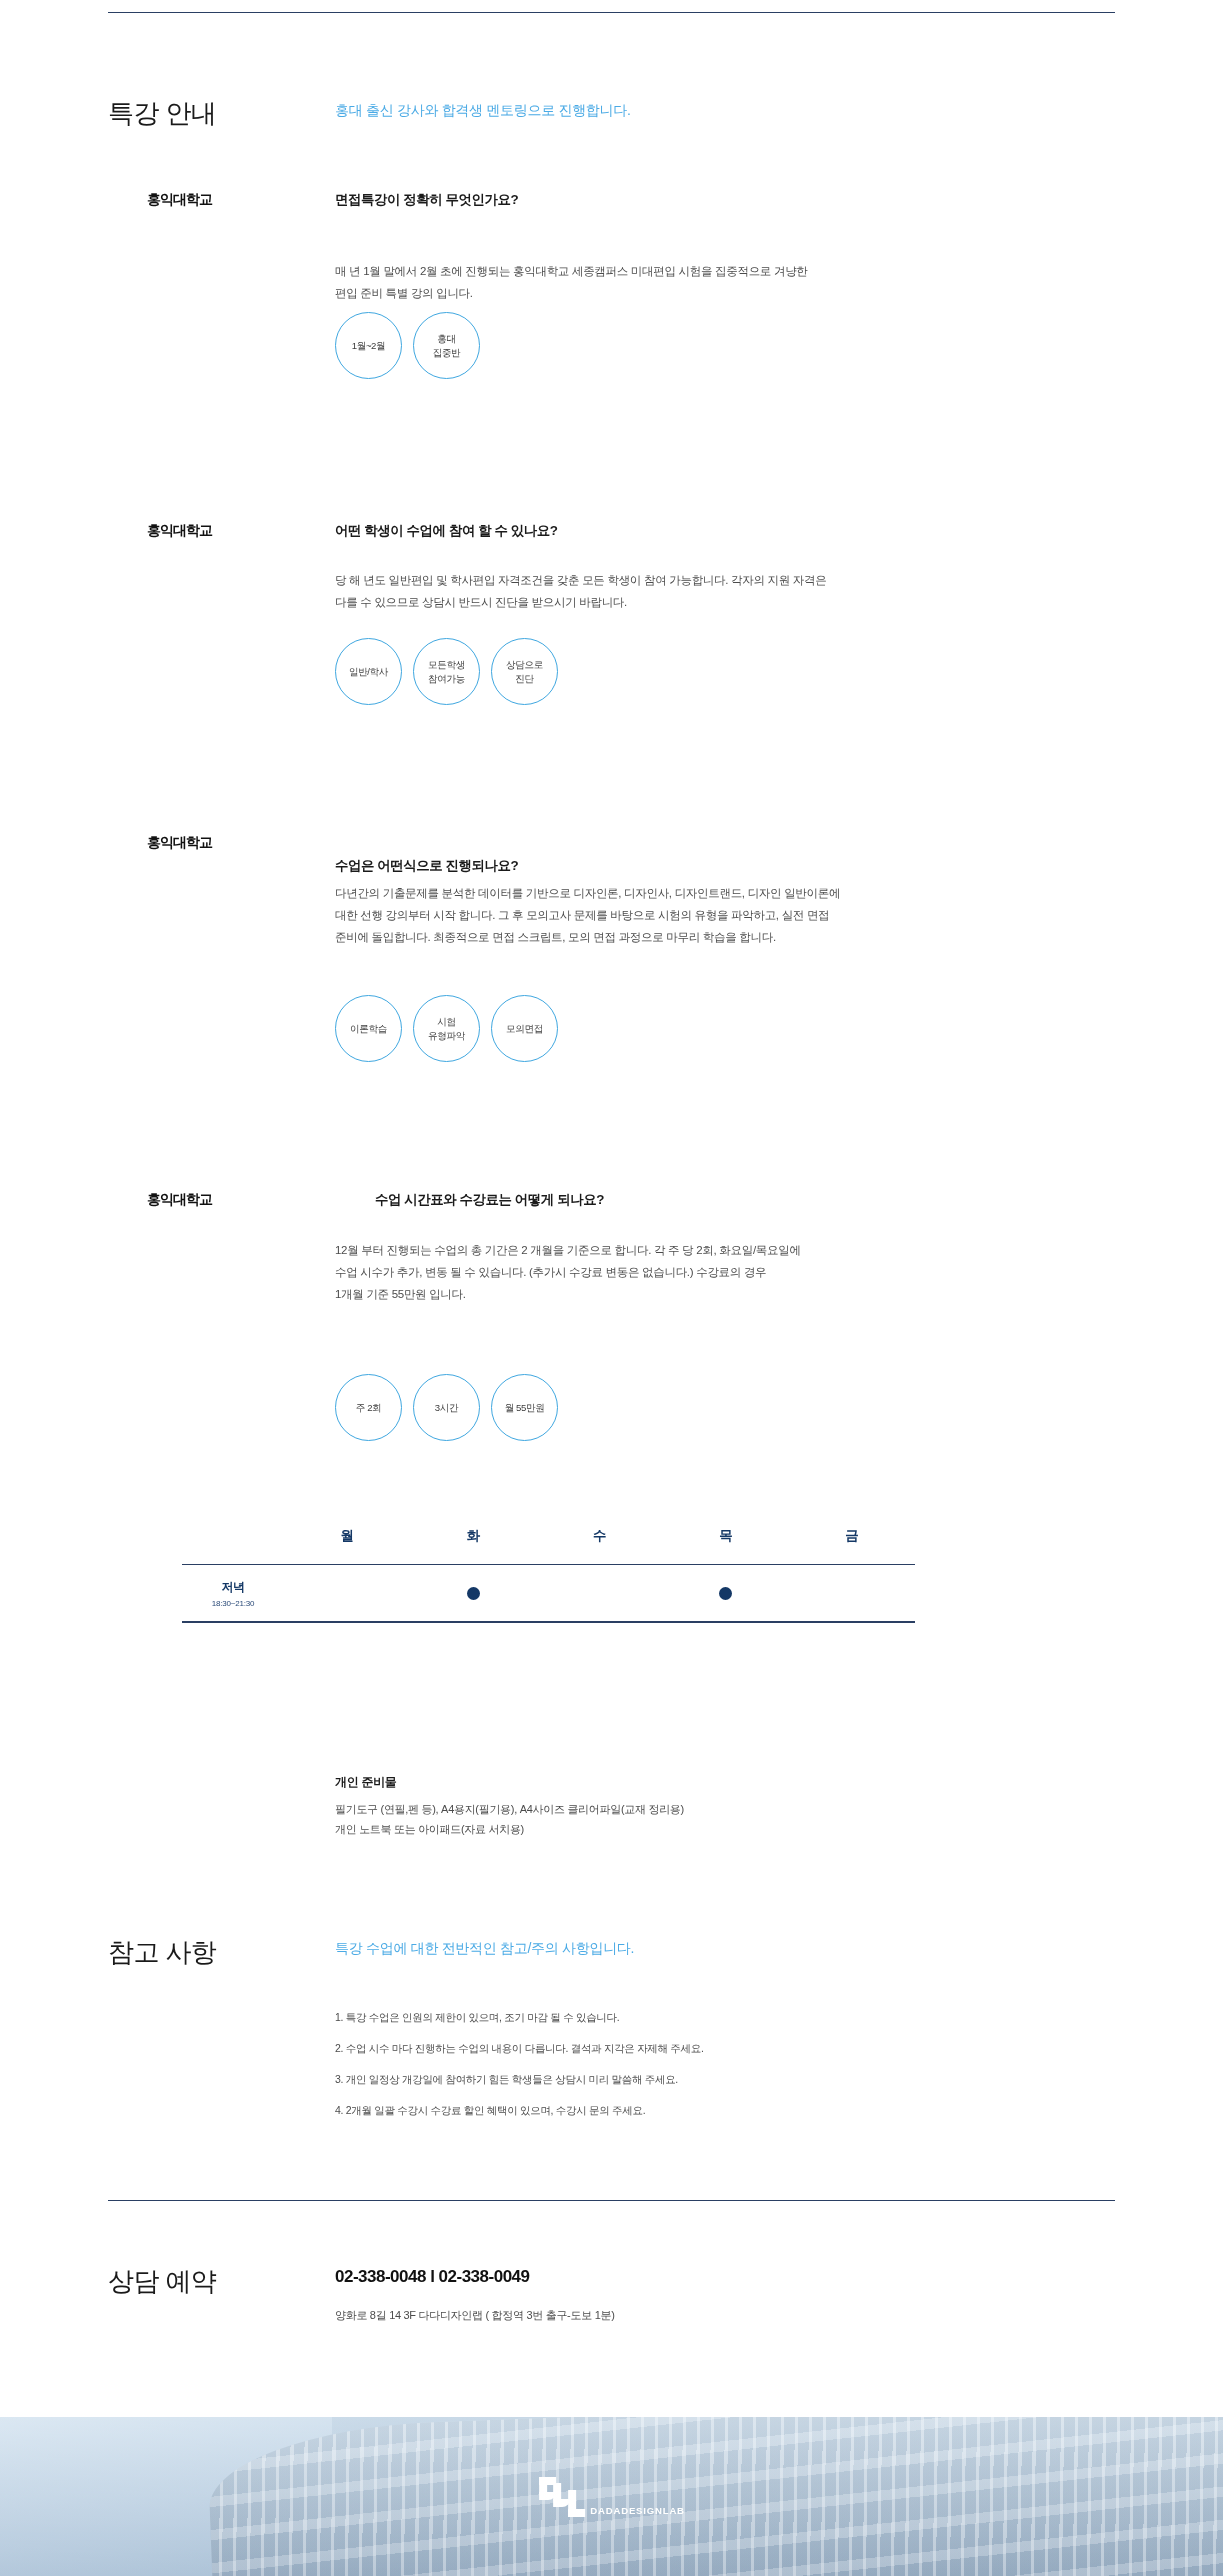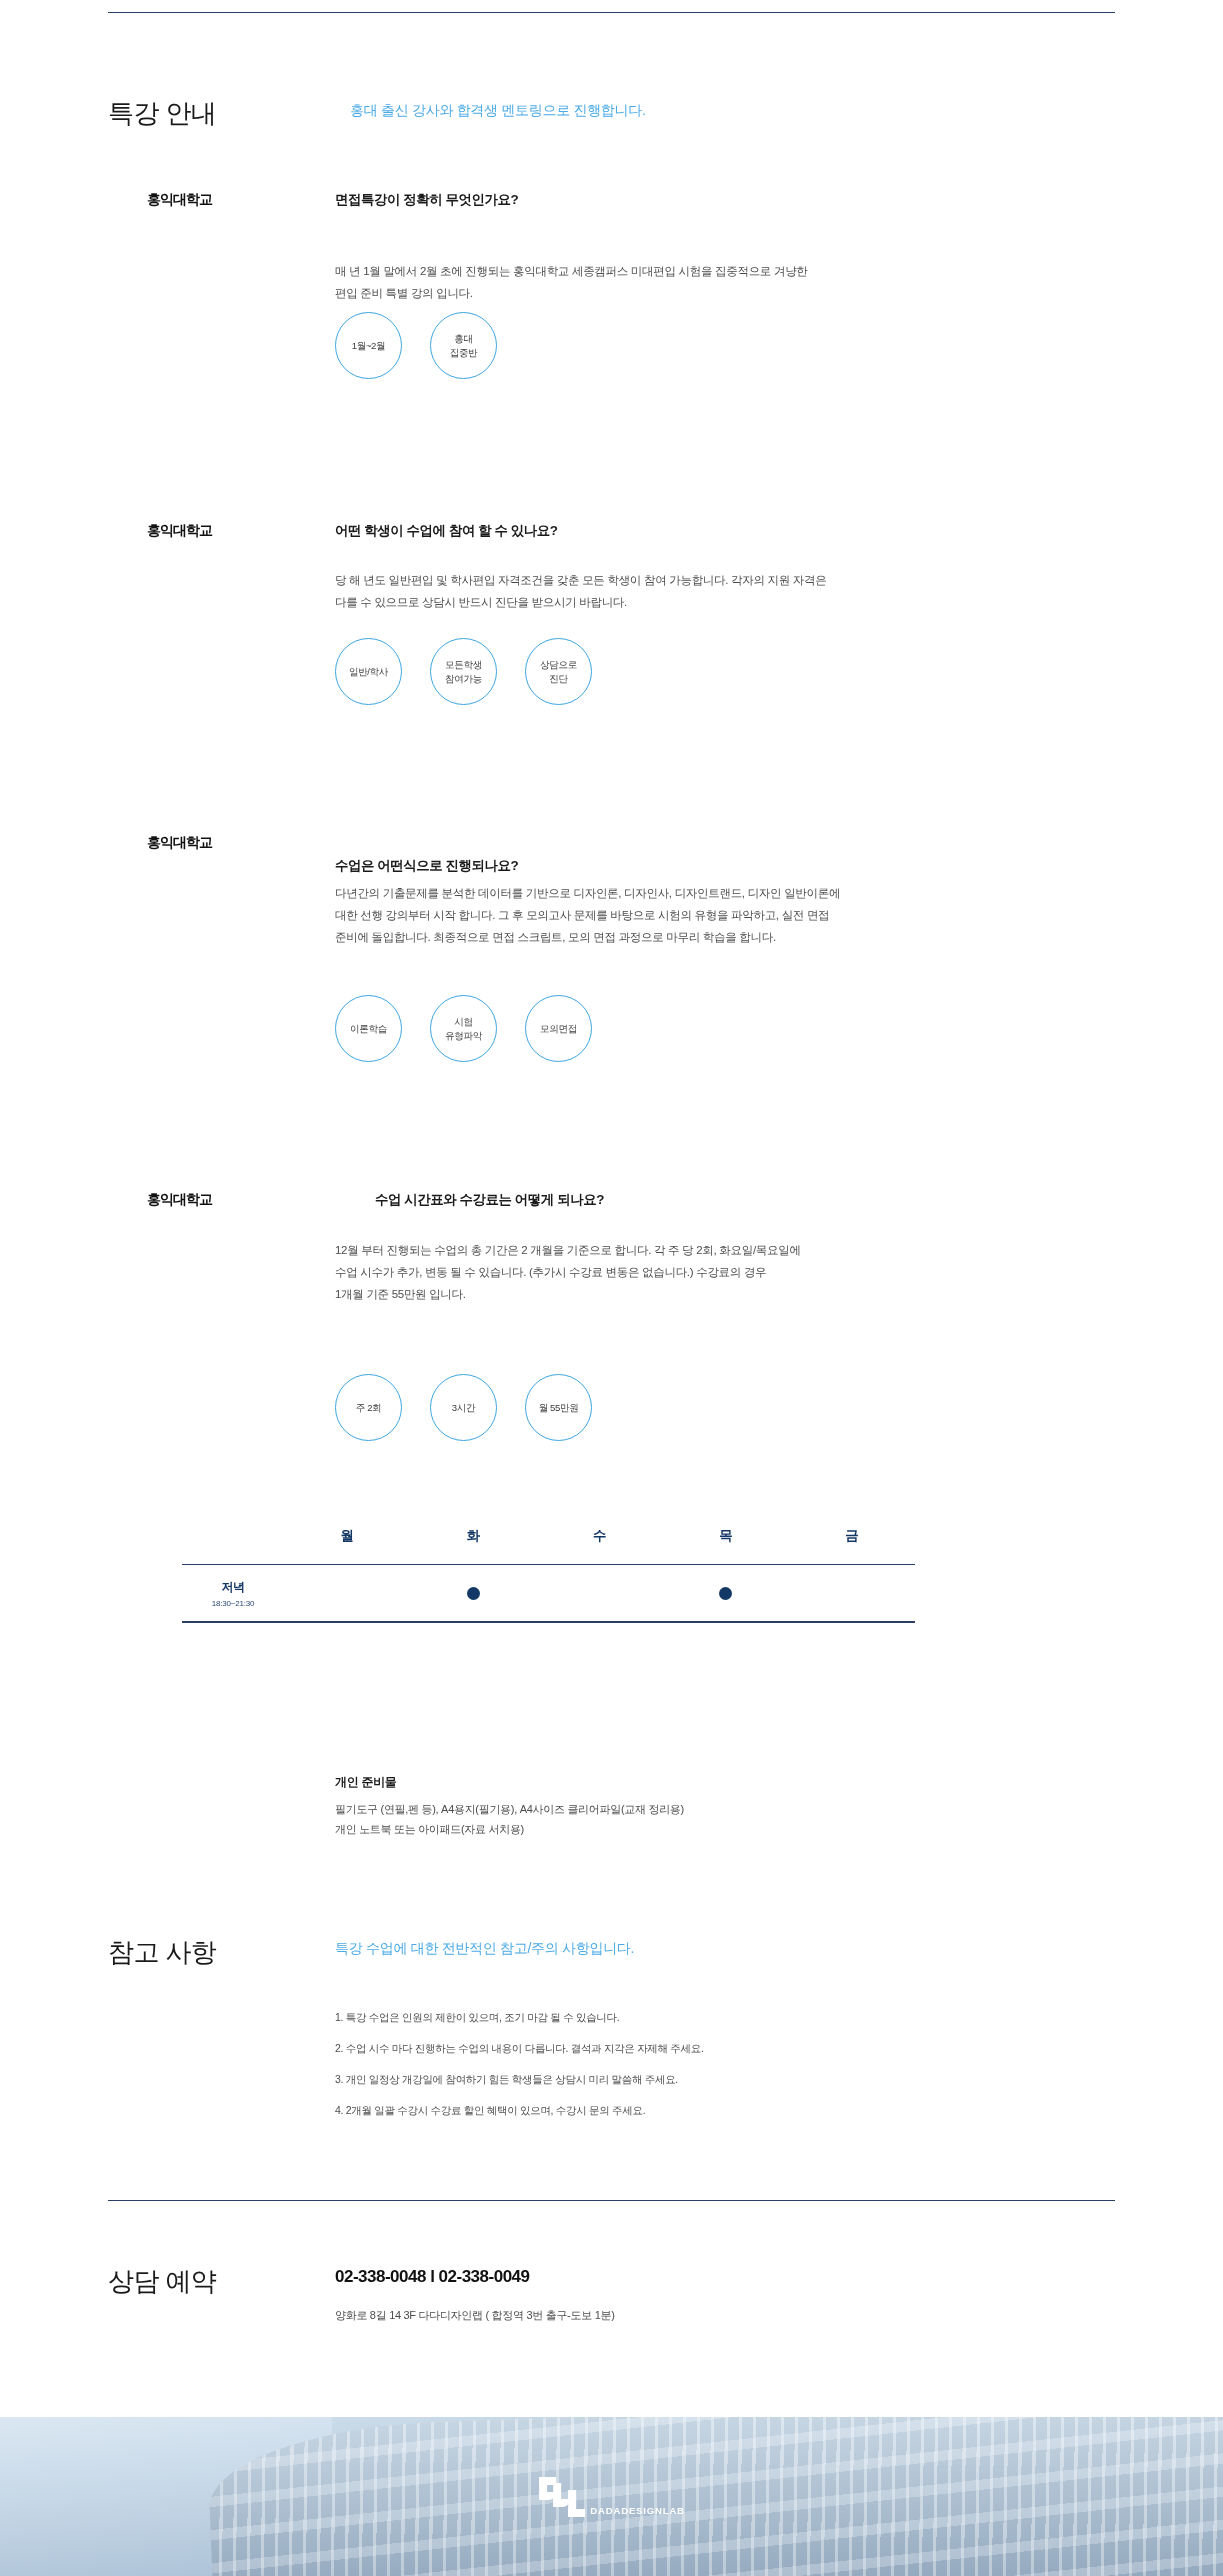--- a/index.html
+++ b/index.html
@@ -43,21 +43,21 @@
     color:#1a1a1a; letter-spacing:-0.4px; white-space:nowrap;
   }
   .q-body {
     position:absolute; left:335px; width:784px;
     font-size:11.5px; font-weight:400; color:#4b4b4b;
     line-height:22px; letter-spacing:-0.3px;
   }
   .q-body span { display:block; white-space:nowrap; }
 
   
-  .circles { position:absolute; left:335px; display:flex; gap:28px; }
+  .circles { position:absolute; left:335px; display:flex; gap:11px; }
   .circ {
     width:67px; height:67px; border-radius:50%;
     border:0.9px solid #3fa7e0; display:flex;
     align-items:center; justify-content:center; text-align:center;
     font-size:9.6px; color:#3d3d3d; line-height:13.4px; letter-spacing:-0.4px;
     font-weight:400;
   }
   .circ span { display:block; }
 
   
@@ -167,21 +167,21 @@
   }
 </style>
 </head>
 <body>
 
 <div class="page">
 
   <div class="rule-top"></div>
 
   <div class="big-head" style="left:108px; top:96px;">특강 안내</div>
-  <div class="sec-lead" style="left:335px; top:102px;margin-left:15px;">홍대 출신 강사와 합격생 멘토링으로 진행합니다.</div>
+  <div class="sec-lead" style="left:335px; top:102px;">홍대 출신 강사와 합격생 멘토링으로 진행합니다.</div>
 
   <div class="qa">
     <div class="univ" style="top:191px;">홍익대학교</div>
     <div class="q-title" style="top:191px;">면접특강이 정확히 무엇인가요?</div>
     <div class="q-body" style="top:242px;margin-top:18px;">
       <span>매 년 1월 말에서 2월 초에 진행되는 홍익대학교 세종캠퍼스 미대편입 시험을 집중적으로 겨냥한</span>
       <span>편입 준비 특별 강의 입니다.</span>
     </div>
     <div class="circles" style="top:312px;">
       <div class="circ">

